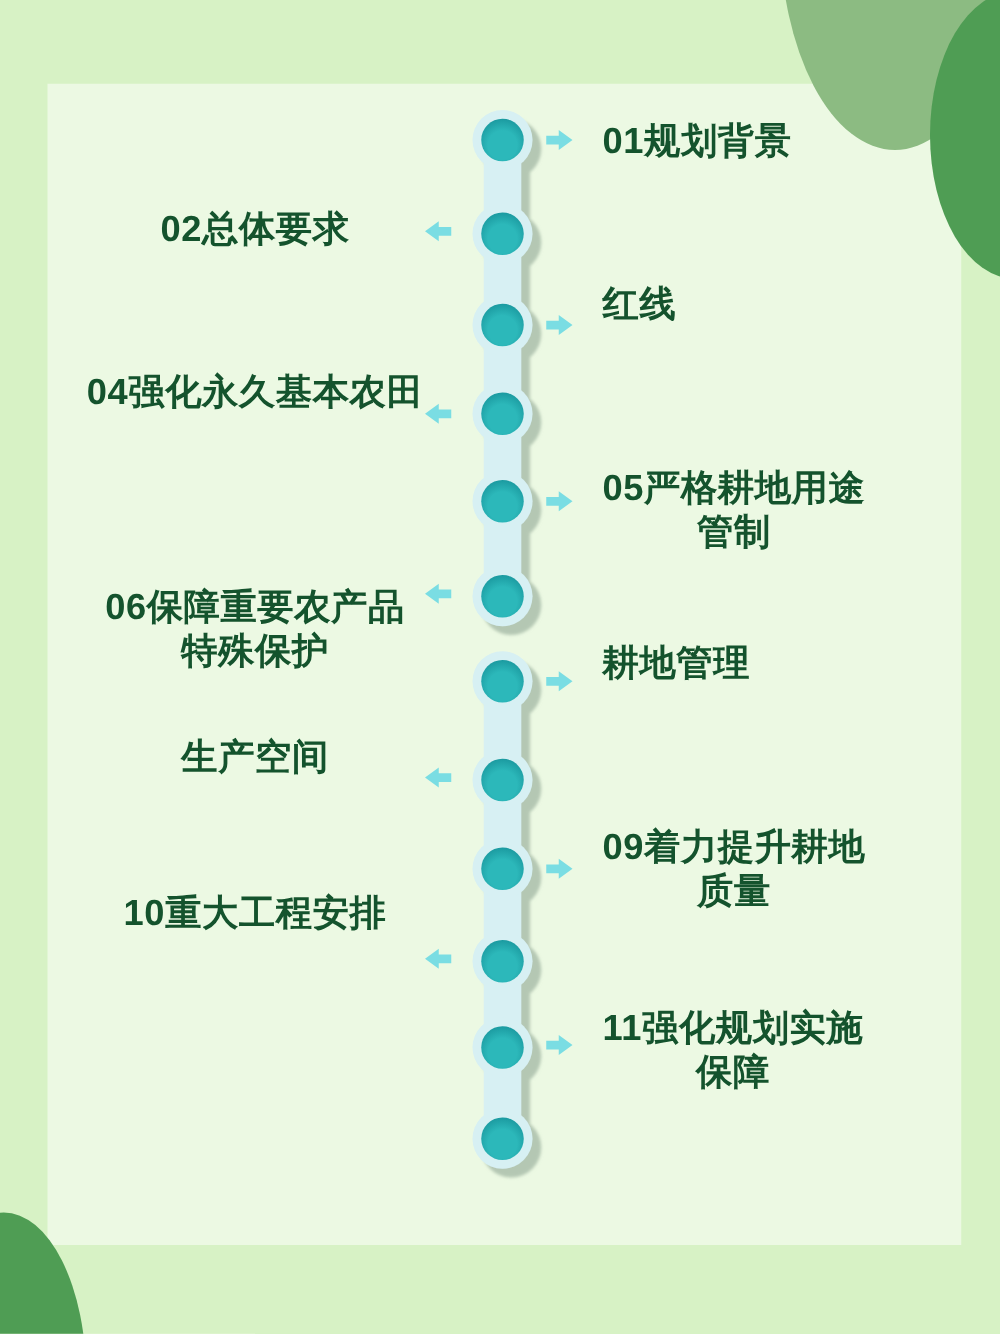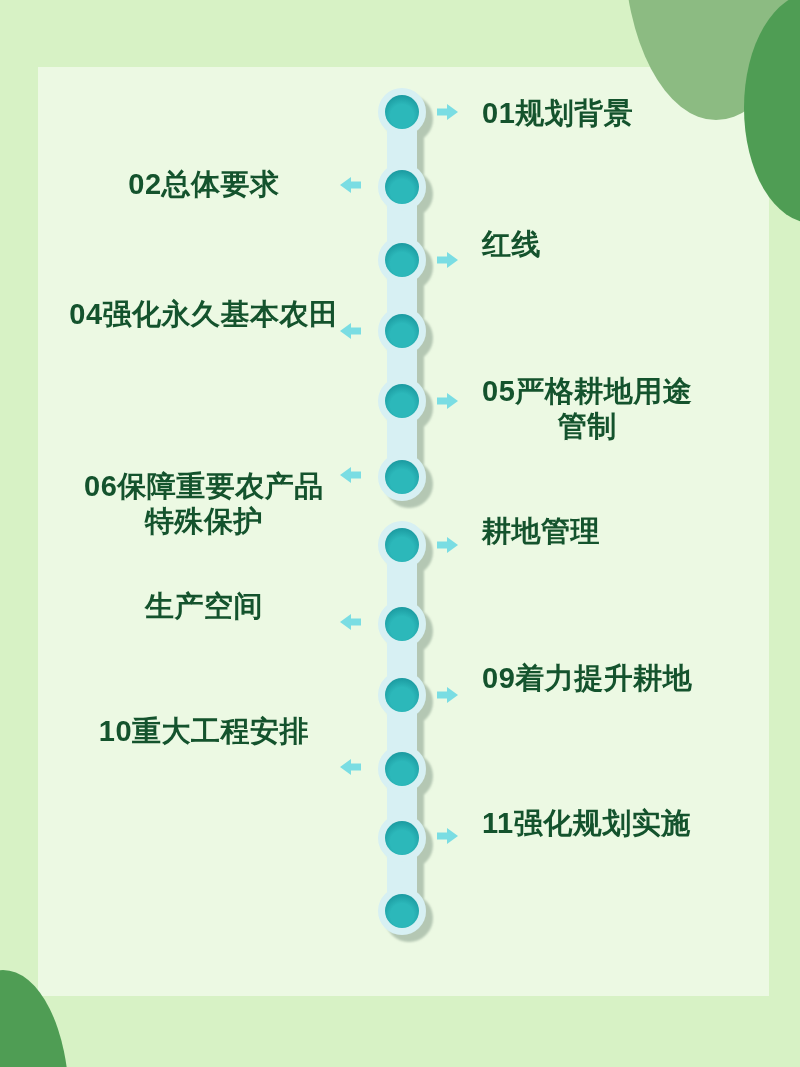--- a/index.html
+++ b/index.html
@@ -164,19 +164,21 @@
   <span>特殊保护</span>
 </div>
 <div class="label right" style="top:514px">
   <span>耕地管理</span>
 </div>
 <div class="label left" style="top:589px">
   <span>生产空间</span>
 </div>
 <div class="label right" style="top:661px">
   <span>09着力提升耕地</span>
+  <span>质量</span>
 </div>
 <div class="label left" style="top:714px">
   <span>10重大工程安排</span>
 </div>
 <div class="label right" style="top:806px">
   <span>11强化规划实施</span>
+  <span>保障</span>
 </div>
 
 </body></html>

